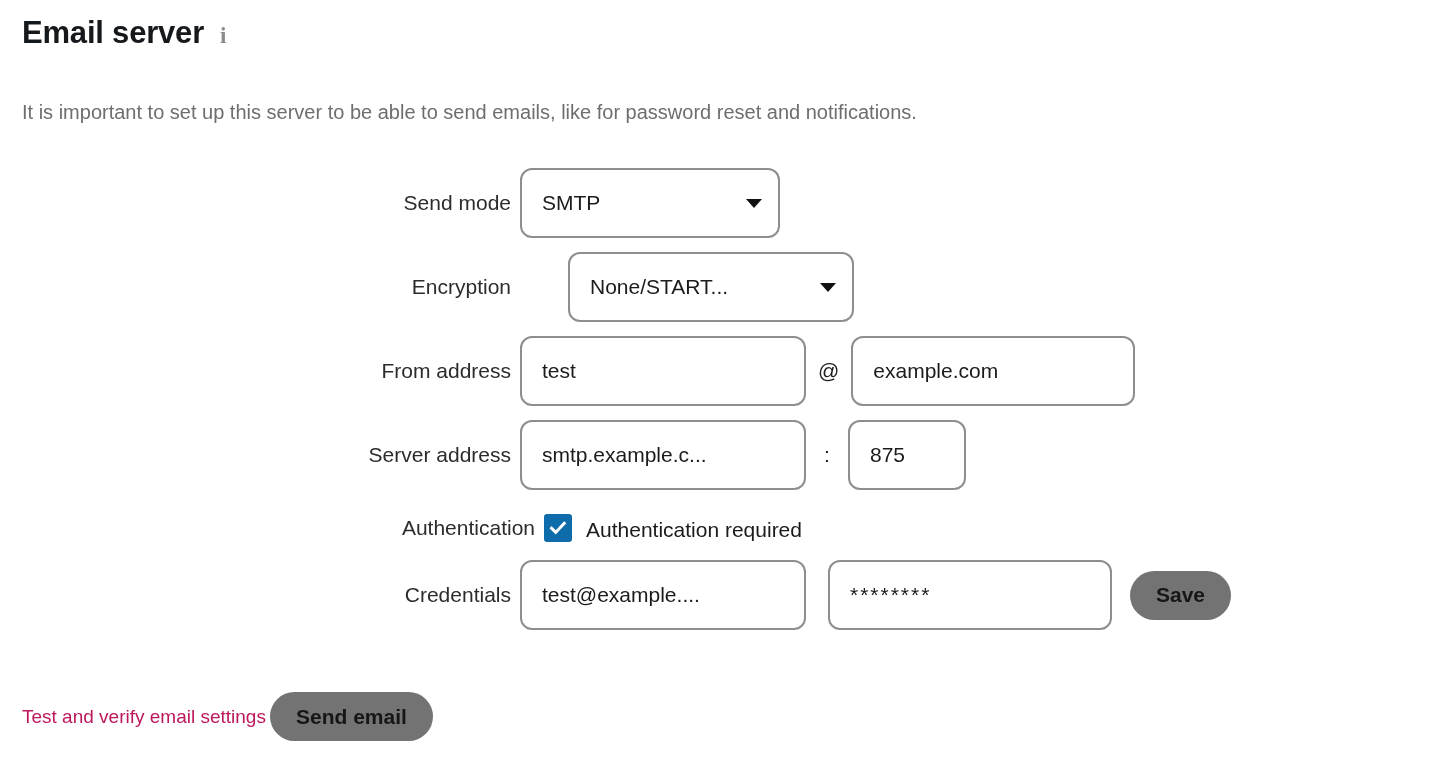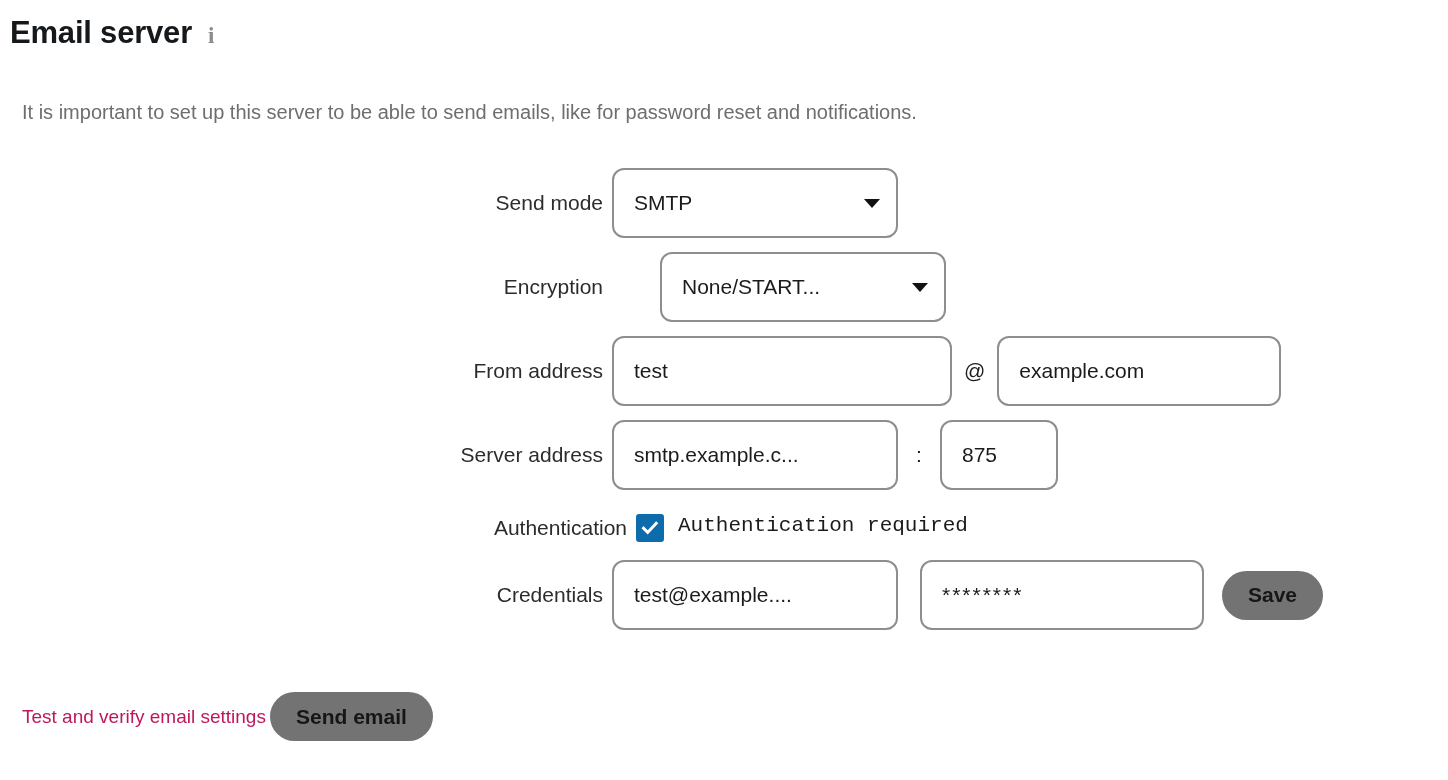--- a/index.html
+++ b/index.html
@@ -12,21 +12,21 @@
     height: 780px;
     font-family: "Liberation Sans", sans-serif;
     color: #1b1b1b;
     overflow: hidden;
     position: relative;
   }
 
   
   .page-header {
     position: absolute;
-    left: 10px;
+    left: 22px;
     top: 16px;
     display: flex;
     align-items: center;
     gap: 16px;
   }
   .page-title {
     font-size: 31px;
     font-weight: bold;
     color: #16191c;
     letter-spacing: -0.2px;
@@ -62,21 +62,21 @@
   }
   .form-row {
     display: flex;
     align-items: center;
     height: 70px;
     margin-bottom: 14px;
   }
   .form-row.tight { margin-bottom: 8px; }
 
   .row-label {
-    width: 612px;
+    width: 520px;
     text-align: right;
     padding-right: 9px;
     box-sizing: border-box;
     font-size: 21px;
     color: #2c2c2c;
     white-space: nowrap;
   }
 
   .field {
     box-sizing: border-box;
@@ -106,23 +106,23 @@
   .caret {
     width: 0;
     height: 0;
     border-left: 8px solid transparent;
     border-right: 8px solid transparent;
     border-top: 9px solid #111111;
     margin-left: 12px;
     flex: 0 0 auto;
   }
 
-  .w-send-mode   { width: 286px; gap: 32px; }
+  .w-send-mode   { width: 260px; gap: 32px; }
   .w-encryption  { width: 286px; margin-left: 48px; }
-  .w-from-user   { width: 340px; }
+  .w-from-user   { width: 286px; }
   .w-from-domain { width: 284px; }
   .w-server-host { width: 286px; }
   .w-server-port { width: 118px; }
   .w-cred-user   { width: 286px; }
   .w-cred-pass   { width: 284px; }
 
   .sep {
     font-size: 21px;
     color: #1b1b1b;
     margin: 0 12px;
@@ -135,23 +135,22 @@
 
   .password-mask {
     font-family: "Liberation Sans", sans-serif;
     letter-spacing: 2px;
     font-size: 21px;
   }
 
   
   .checkbox-wrap {
     display: flex;
-    align-items: flex-start;
-    cursor: pointer;
-    font-family: Liberation Mono, monospace;
+    align-items: flex-end;
+    cursor: pointer;
   }
   .checkbox {
     width: 28px;
     height: 28px;
     border-radius: 3px;
     background: #0f6cab;
     display: flex;
     align-items: center;
     justify-content: center;
     flex: 0 0 auto;

